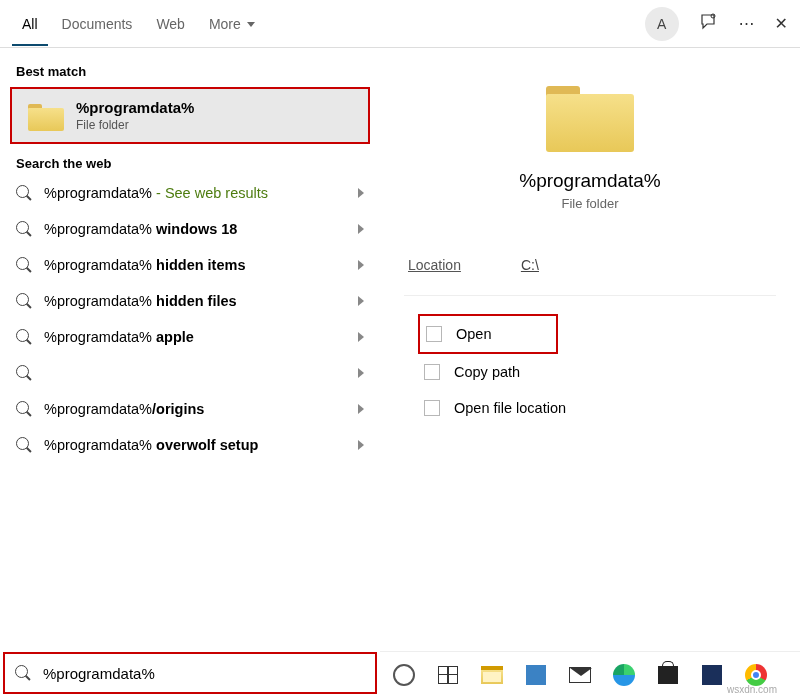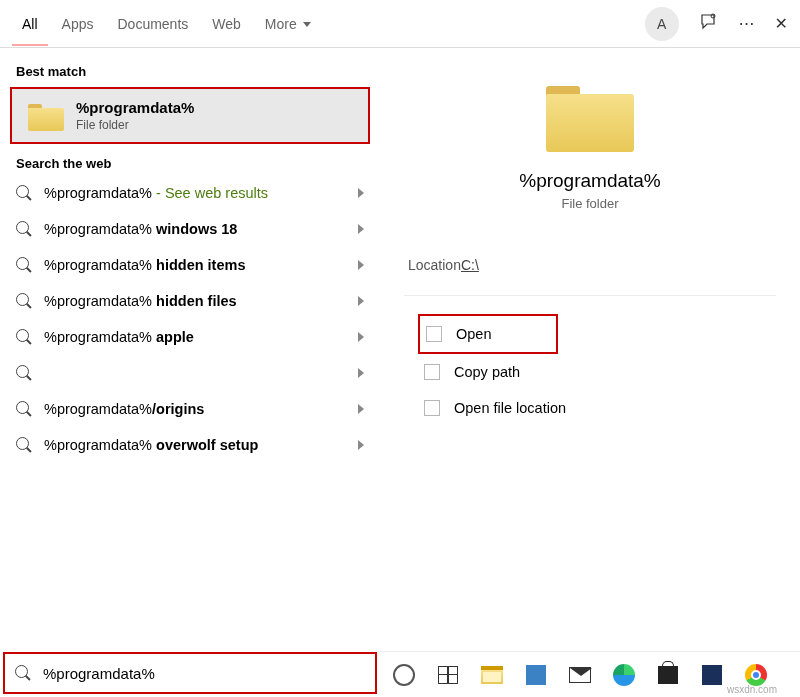--- a/index.html
+++ b/index.html
@@ -23,21 +23,21 @@
   }
   .tabs { display: flex; gap: 4px; }
   .tab {
     padding: 14px 10px 12px 10px;
     color: #666;
     font-size: 14px;
     cursor: default;
   }
   .tab.active {
     color: #000;
-    border-bottom: 2px solid #fca5a5;
+    border-bottom: 2px solid #0c4a6e;
     font-weight: 500;
   }
   .chev-down {
     display: inline-block; width: 0; height: 0; margin-left: 2px;
     border-left: 4px solid transparent; border-right: 4px solid transparent;
     border-top: 5px solid #666; vertical-align: middle;
   }
   .top-right { margin-left: auto; display: flex; align-items: center; gap: 20px; }
   .avatar {
     width: 34px; height: 34px; border-radius: 50%; background: #eaeaea;
@@ -95,21 +95,21 @@
   .folder-lg::before {
     content:""; position:absolute; left:0; top:6px; width:34px; height:12px;
     background:#e0b955; border-radius:3px 3px 0 0;
   }
   .folder-lg::after {
     content:""; position:absolute; left:0; top:14px; width:88px; height:58px;
     background:linear-gradient(#f6e08a,#e8c858); border-radius:2px 3px 3px 3px;
   }
   .detail-name { text-align:center; font-size:19px; }
   .detail-sub { text-align:center; font-size:13px; color:#666; margin-top:4px; margin-bottom:40px;}
-  .loc-row { display:flex; font-size:14px; color:#555; padding:6px 4px 22px; border-bottom:1px solid #eee;}
+  .loc-row { display:flex; gap:60px; font-size:14px; color:#555; padding:6px 4px 22px; border-bottom:1px solid #eee;text-decoration:underline;}
   .loc-val { text-decoration: underline; color:#444;}
   .action {
     display:flex; align-items:center; gap:14px; padding:10px 6px; font-size:14.5px;margin-left:14px;
   }
   .action.boxed { border:2px solid #c80000; width:140px;}
   .a-icon { width:16px; height:16px; border:1px solid #999; position:relative; opacity:.7;}
   
   .searchbar {
     position:absolute; left:4px; bottom:4px; width:372px; height:40px;
     border:1px solid #888; display:flex; align-items:center; padding:0 10px;
@@ -145,21 +145,20 @@
   .mail{width:22px;height:16px;border:1.5px solid #333;position:relative;}
   .mail::before{content:"";position:absolute;left:0;right:0;top:0;height:0;border-left:11px solid transparent;border-right:11px solid transparent;border-top:8px solid #333;}
   .watermark{position:absolute;right:23px;bottom:2px;font-size:10px;color:#aaa;}
 </style>
 </head>
 <body>
 
 <div class="topbar">
   <div class="tabs">
     <div class="tab active">All</div>
-    <div class="tab">Apps</div>
     <div class="tab">Documents</div>
     <div class="tab">Web</div>
     <div class="tab">
       <span>More</span>
       <span class="chev-down"></span>
     </div>
   </div>
   <div class="top-right">
     <div class="avatar">A</div>
     <div class="icon-btn">

